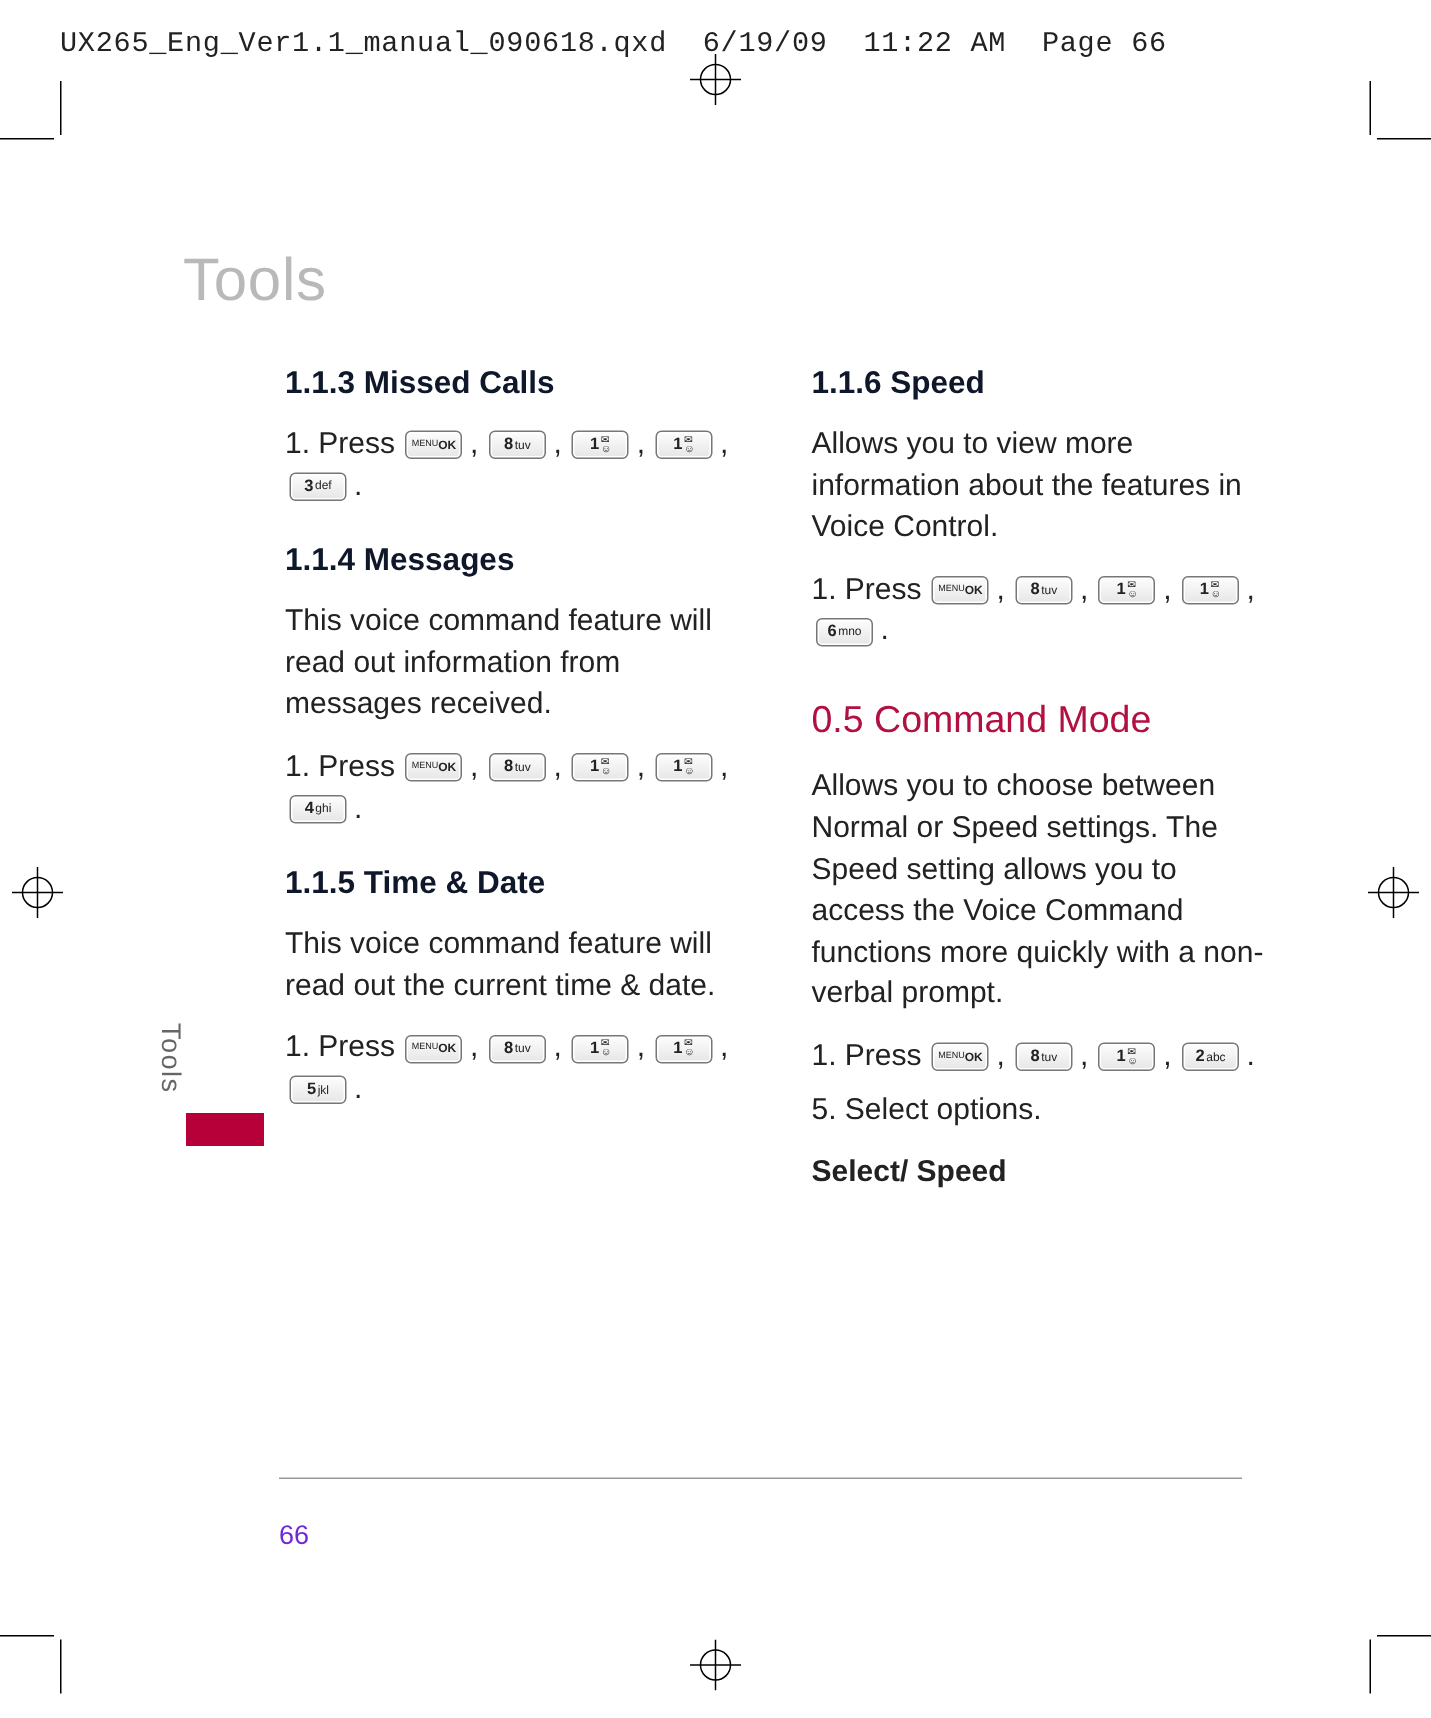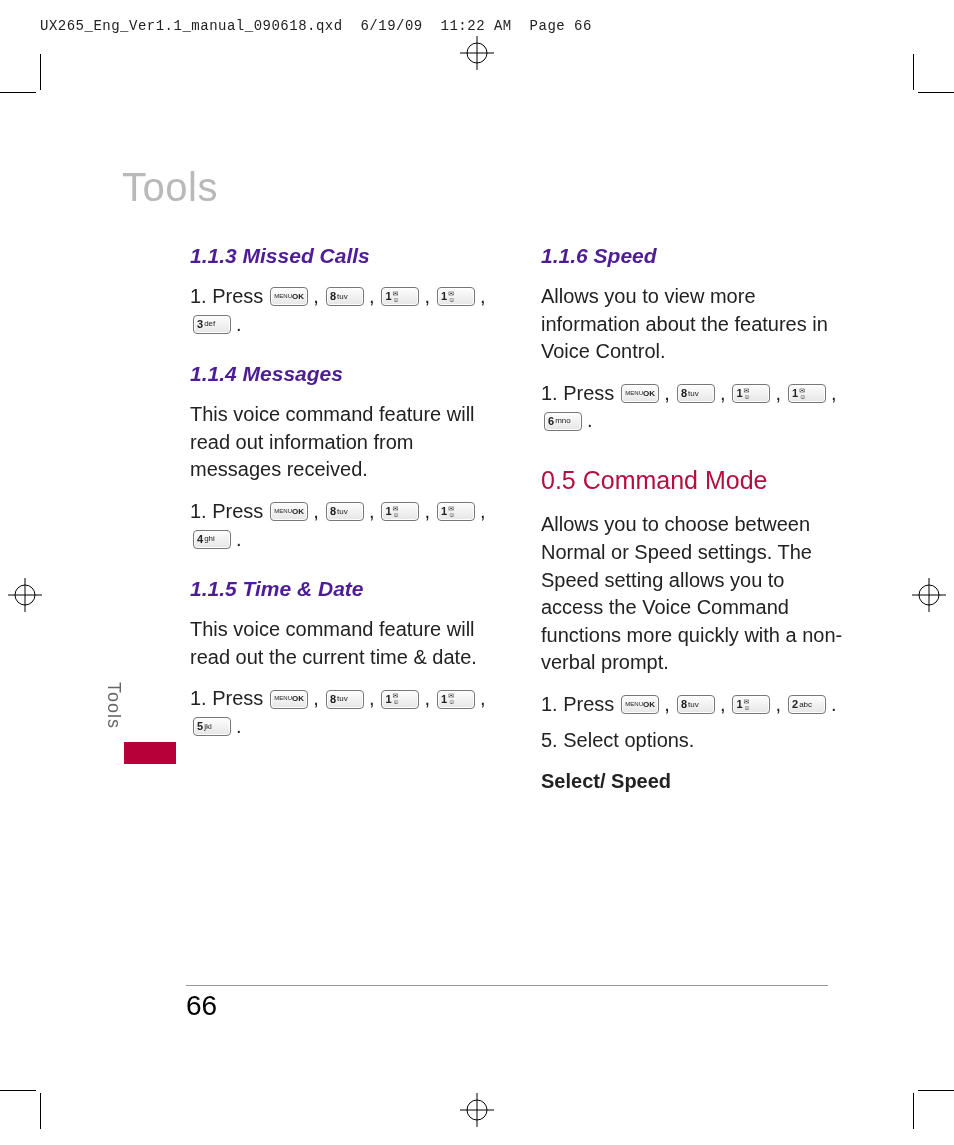--- a/index.html
+++ b/index.html
@@ -12,21 +12,21 @@
     height: 1145px;
     position: relative;
     color: #222;
   }
   .slug {
     position: absolute;
     top: 18px;
     left: 40px;
     right: 40px;
     font-family: "Courier New", monospace;
-    font-size: 14px;
+    font-size: 19px;
     letter-spacing: 0.5px;
     white-space: pre;
   }
   
   .cmark { position:absolute; background:#000; }
   .cmark.h { height:1px; width:36px; }
   .cmark.v { width:1px; height:36px; }
 
   .reg-top { position:absolute; top:36px; left:50%; transform:translateX(-50%); }
   .reg-bottom { position:absolute; bottom:18px; left:50%; transform:translateX(-50%); }
@@ -52,37 +52,37 @@
     display: flex;
     gap: 42px;
     margin-left: 126px;
     margin-right: 40px;
   }
   .col { flex: 1 1 0; font-size: 20px; line-height: 1.38; }
   .col h3 {
     font-size: 21px;
     font-weight: 700;
     margin: 22px 0 12px;
-    color: #4c1d95;
-    font-style: italic;
+    color: #0f172a;
   }
   .col h3.first { margin-top: 4px; }
   .col h2.red {
     font-size: 25px;
     font-weight: 400;
     color: #b11040;
     margin: 28px 0 14px;
   }
   .col p { margin: 0 0 14px; }
   .step { margin: 8px 0 8px; }
   .step-line { display:flex; flex-wrap:wrap; align-items:center; gap:0; }
   .step-num { margin-right:4px; }
   .key {
     display:inline-flex;
     align-items:center;
+    justify-content:center;
     min-width:38px; height:19px;
     padding:0 3px;
     margin: 0 3px;
     border:1px solid #777;
     border-radius:4px;
     background: linear-gradient(#fdfdfd,#e6e6e6);
     font-size:10px;
     line-height:1;
     font-family: Arial, sans-serif;
     color:#222;
@@ -112,23 +112,23 @@
   .side-bar {
     position:absolute;
     left: 60px;
     top: 672px;
     width: 52px; height: 22px;
     background:#b7003a;
   }
   .pagenum {
     position:absolute;
     left: 122px;
-    bottom: 68px;
-    font-size: 28px;
-    color:#000000;
+    bottom: 56px;
+    font-size: 18px;
+    color:#6d28d9;
   }
   .rule {
     position:absolute;
     left:122px; right:62px;
     bottom: 104px;
     height:1px;
     background:#999;
   }
 </style>
 </head>

